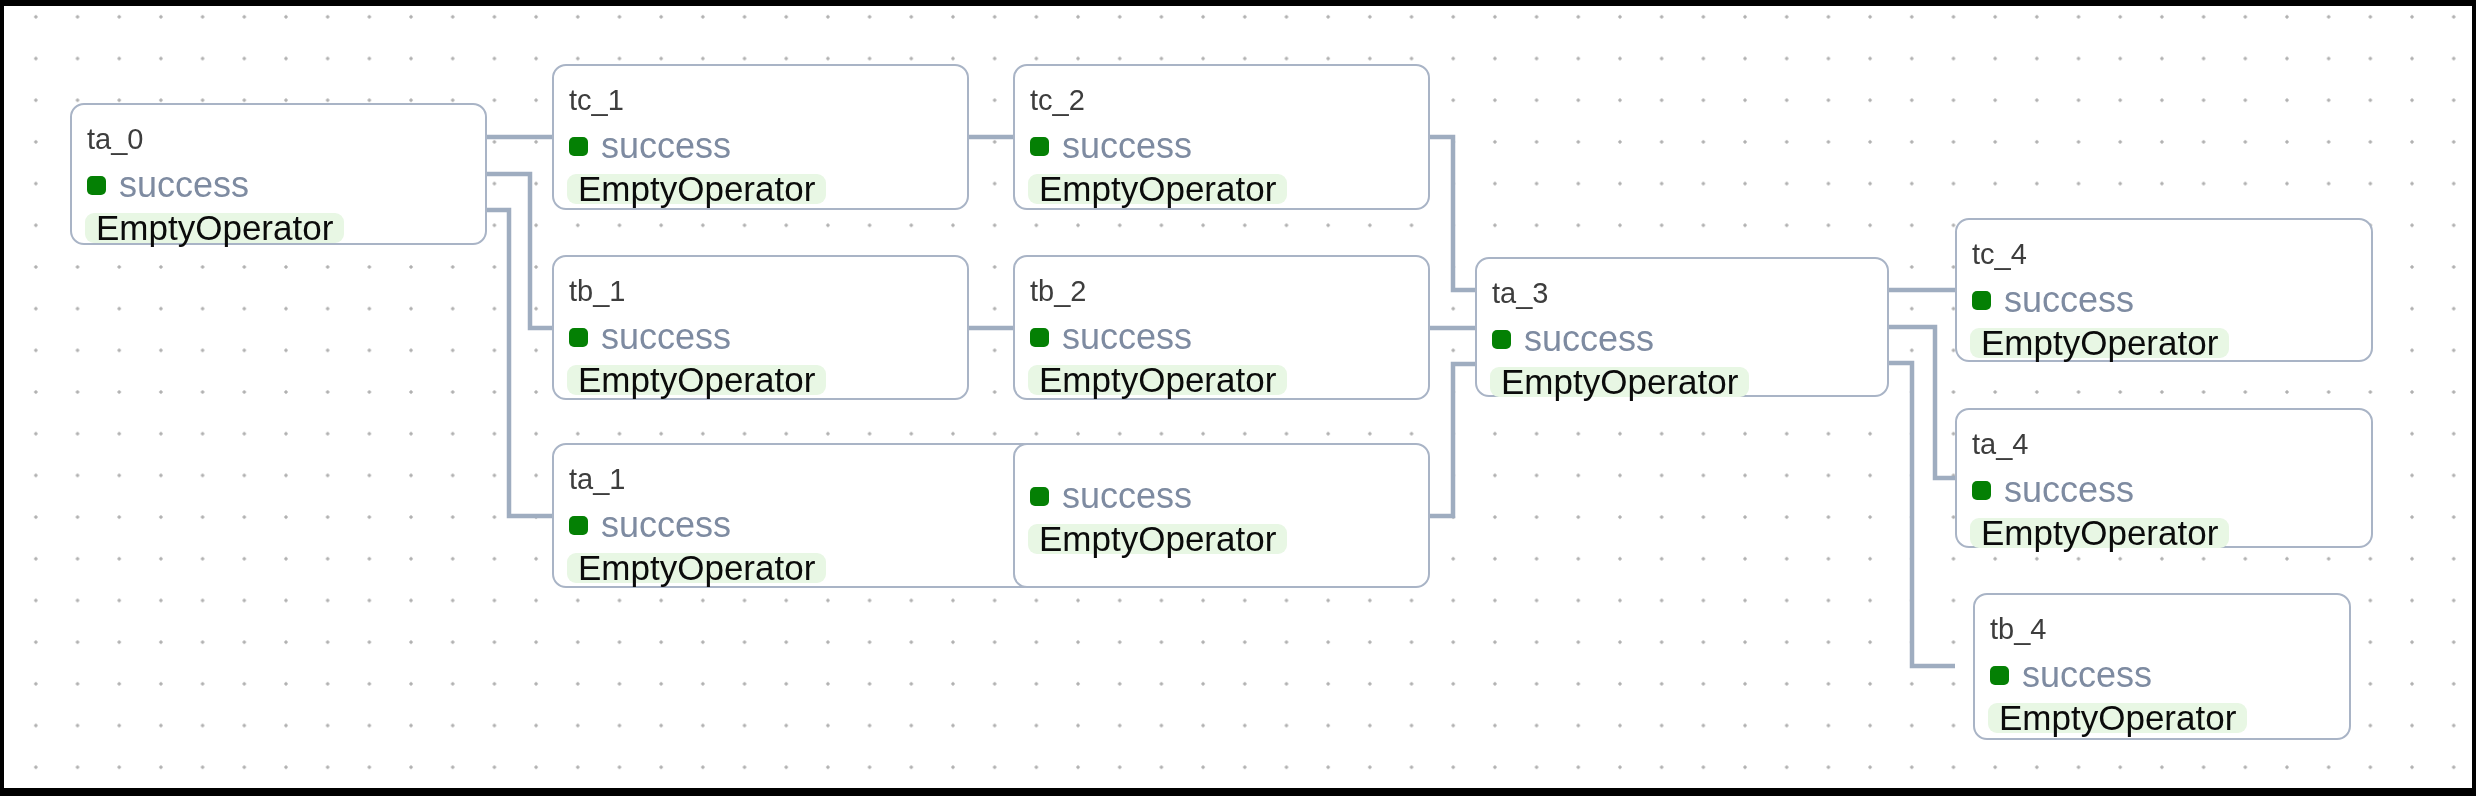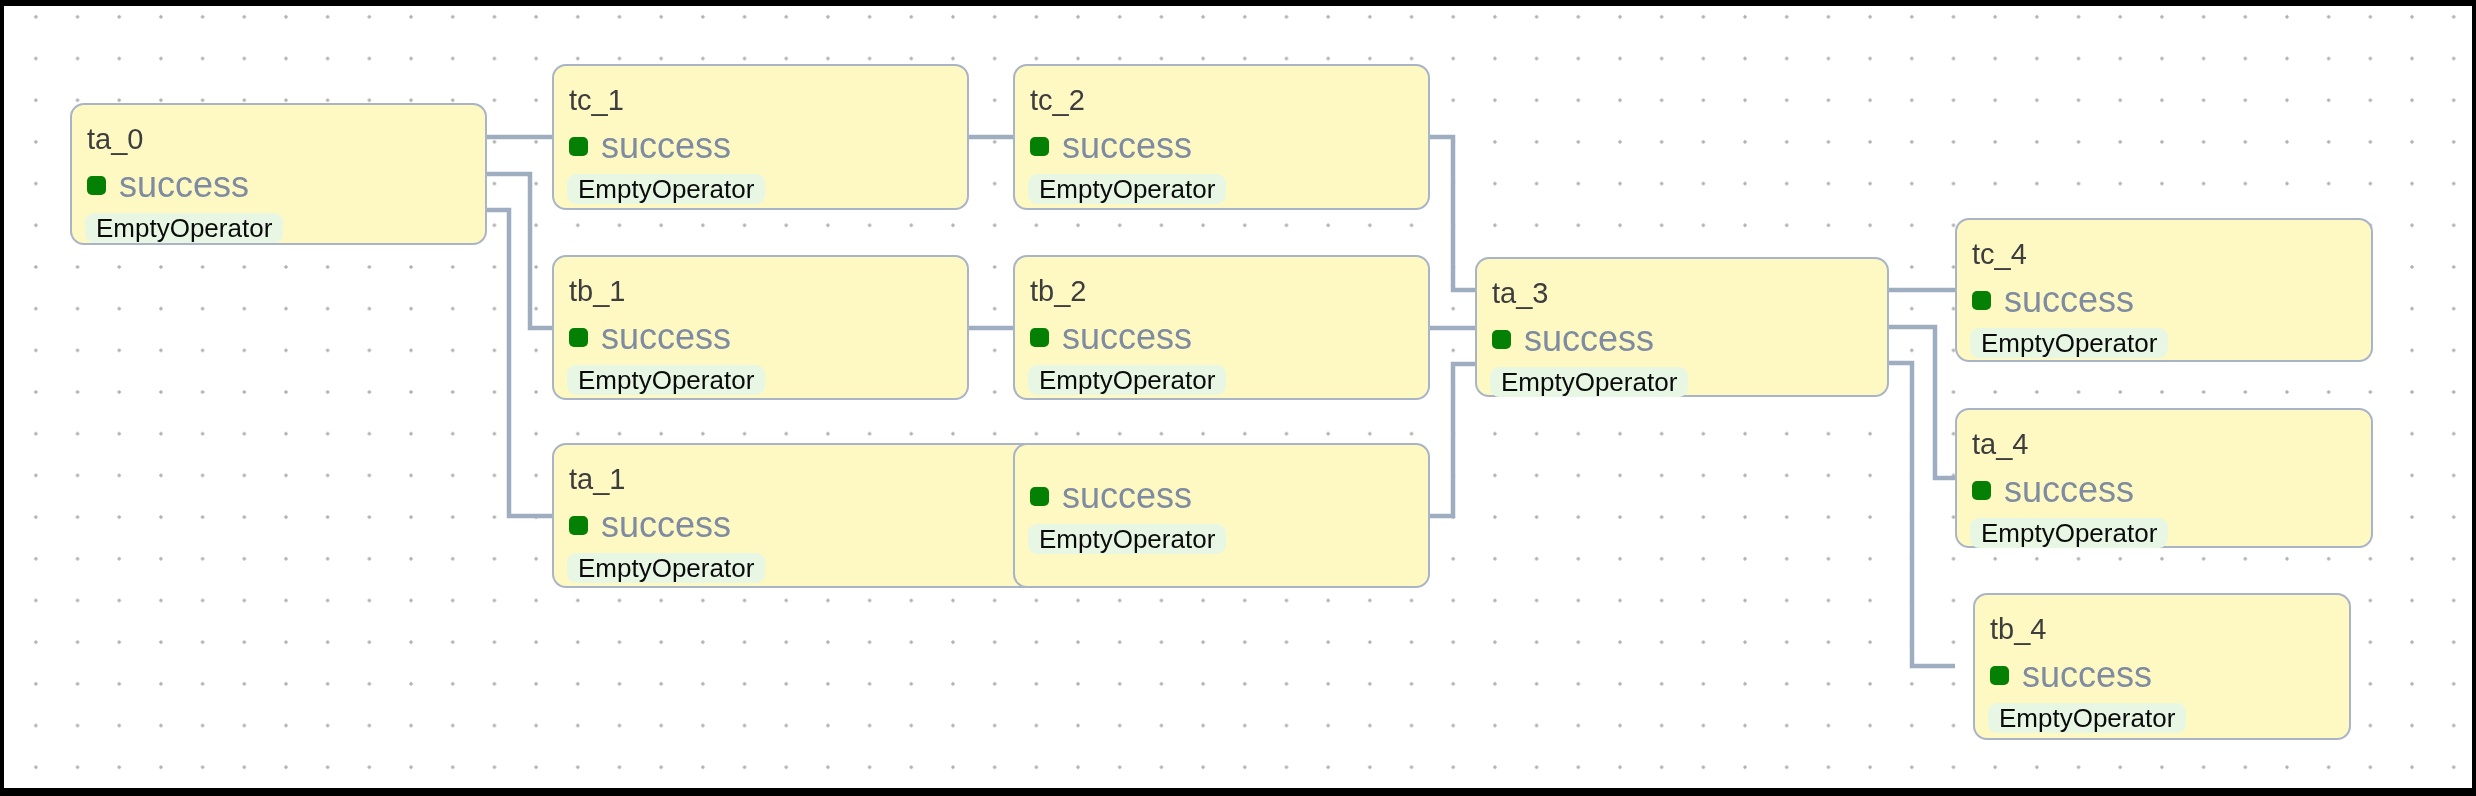--- a/index.html
+++ b/index.html
@@ -42,21 +42,21 @@
     pointer-events:none;
   }
   svg.edges polyline{
     fill:none;
     stroke:var(--edge);
     stroke-width:4.5;
     stroke-linejoin:miter;
   }
   .node{
     position:absolute;
-    background:#fef9c3;
+    background:#ffffff;
     border:2px solid var(--node-border);
     border-radius:14px;
     padding:20px 14px 0 13px;
     cursor:pointer;
   }
   .node-title{
     font-size:29px;
     line-height:1.0;
     color:var(--title-text);
     margin-left:2px;
@@ -75,21 +75,21 @@
     flex:none;
   }
   .status-label{
     font-size:36px;
     line-height:1.0;
     color:var(--status-text);
   }
   .operator-badge{
     display:inline-block;
     margin-top:10px;
-    font-size:26px;
+    font-size:35px;
     line-height:30px;
     padding:0 11px;
     border-radius:9px;
     background:var(--operator-badge-bg);
     color:var(--badge-text);
     white-space:nowrap;
   }
 </style>
 </head>
 <body>

